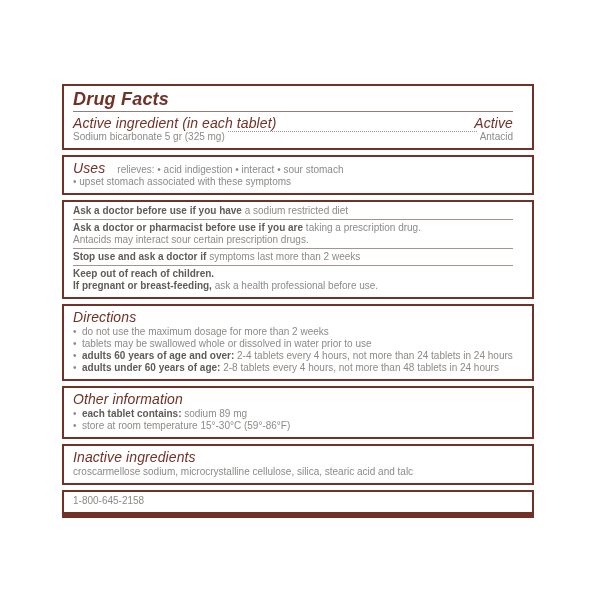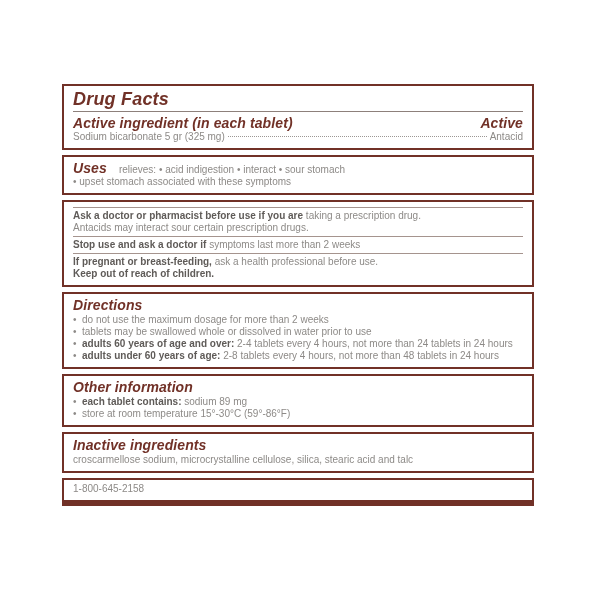--- a/index.html
+++ b/index.html
@@ -4,37 +4,37 @@
 <style>
   * { margin:0; padding:0; box-sizing:border-box; }
   html,body { background:#ffffff; }
   .page {
     position:relative; width:600px; height:600px; background:#ffffff;
     font-family:"Liberation Sans", sans-serif; overflow:hidden;
   }
   .panel { position:absolute; left:62px; top:84px; width:472px; }
   .box {
     border:2px solid #713127; background:#ffffff;
-    padding:3px 9px 5px 9px; margin-bottom:5px;
+    padding:3px 19px 5px 9px; margin-bottom:5px;
   }
   .box.last { border-bottom-width:6px; margin-bottom:0; }
   .title {
     font-size:18px; line-height:20px; font-weight:bold; font-style:italic;
     color:#713127; letter-spacing:0.2px;
   }
   .hairline { border-top:1px solid #8d807b; margin:2px 0 3px 0; }
   .h2 {
-    font-size:14px; line-height:16px; font-weight:bold; font-style:italic;
+    font-size:14px; line-height:16px; font-weight:normal; font-style:italic;
     color:#713127; letter-spacing:0.1px;
   }
   .h2.block { display:block; margin-bottom:1px; }
   .heading-row { display:flex; justify-content:space-between; align-items:baseline; }
   .body { font-size:10px; line-height:12px; color:#8d8a87; }
   .b { font-weight:bold; color:#5f5b58; }
-  .leader-row { display:flex; align-items:center; }
+  .leader-row { display:flex; align-items:flex-start; }
   .leader-dots { flex:1; border-bottom:1px dotted #9b9794; margin:0 3px 2px 3px; height:1px; }
   .divider { border-top:1px solid #a5948e; margin:2px 0 2px 0; }
   .bullet-row { display:flex; }
   .bullet-glyph { width:9px; flex:0 0 9px; }
   .bullet-text { flex:1; }
   .uses-para .h2 { margin-right:12px; }
 </style>
 </head>
 <body>
 
@@ -56,34 +56,37 @@
     </section>
 
     <section class="box">
       <div class="uses-para body">
         <span class="h2">Uses</span><span>relieves: • acid indigestion • interact • sour stomach</span>
       </div>
       <div class="body">• upset stomach associated with these symptoms</div>
     </section>
 
     <section class="box">
+      <div class="body">
+        <span class="b">Ask a doctor before use if you have</span><span> a sodium restricted diet</span>
+      </div>
       <div class="divider"></div>
       <div class="body">
         <span class="b">Ask a doctor or pharmacist before use if you are</span><span> taking a prescription drug.</span>
       </div>
       <div class="body">Antacids may interact sour certain prescription drugs.</div>
       <div class="divider"></div>
       <div class="body">
         <span class="b">Stop use and ask a doctor if</span><span> symptoms last more than 2 weeks</span>
       </div>
       <div class="divider"></div>
+      <div class="body b">Keep out of reach of children.</div>
       <div class="body">
         <span class="b">If pregnant or breast-feeding,</span><span> ask a health professional before use.</span>
       </div>
-      <div class="body b">Keep out of reach of children.</div>
     </section>
 
     <section class="box">
       <span class="h2 block">Directions</span>
       <div class="bullet-row body">
         <span class="bullet-glyph">•</span>
         <span class="bullet-text"><span class="b"></span><span>do not use the maximum dosage for more than 2 weeks</span></span>
       </div>
       <div class="bullet-row body">
         <span class="bullet-glyph">•</span>

